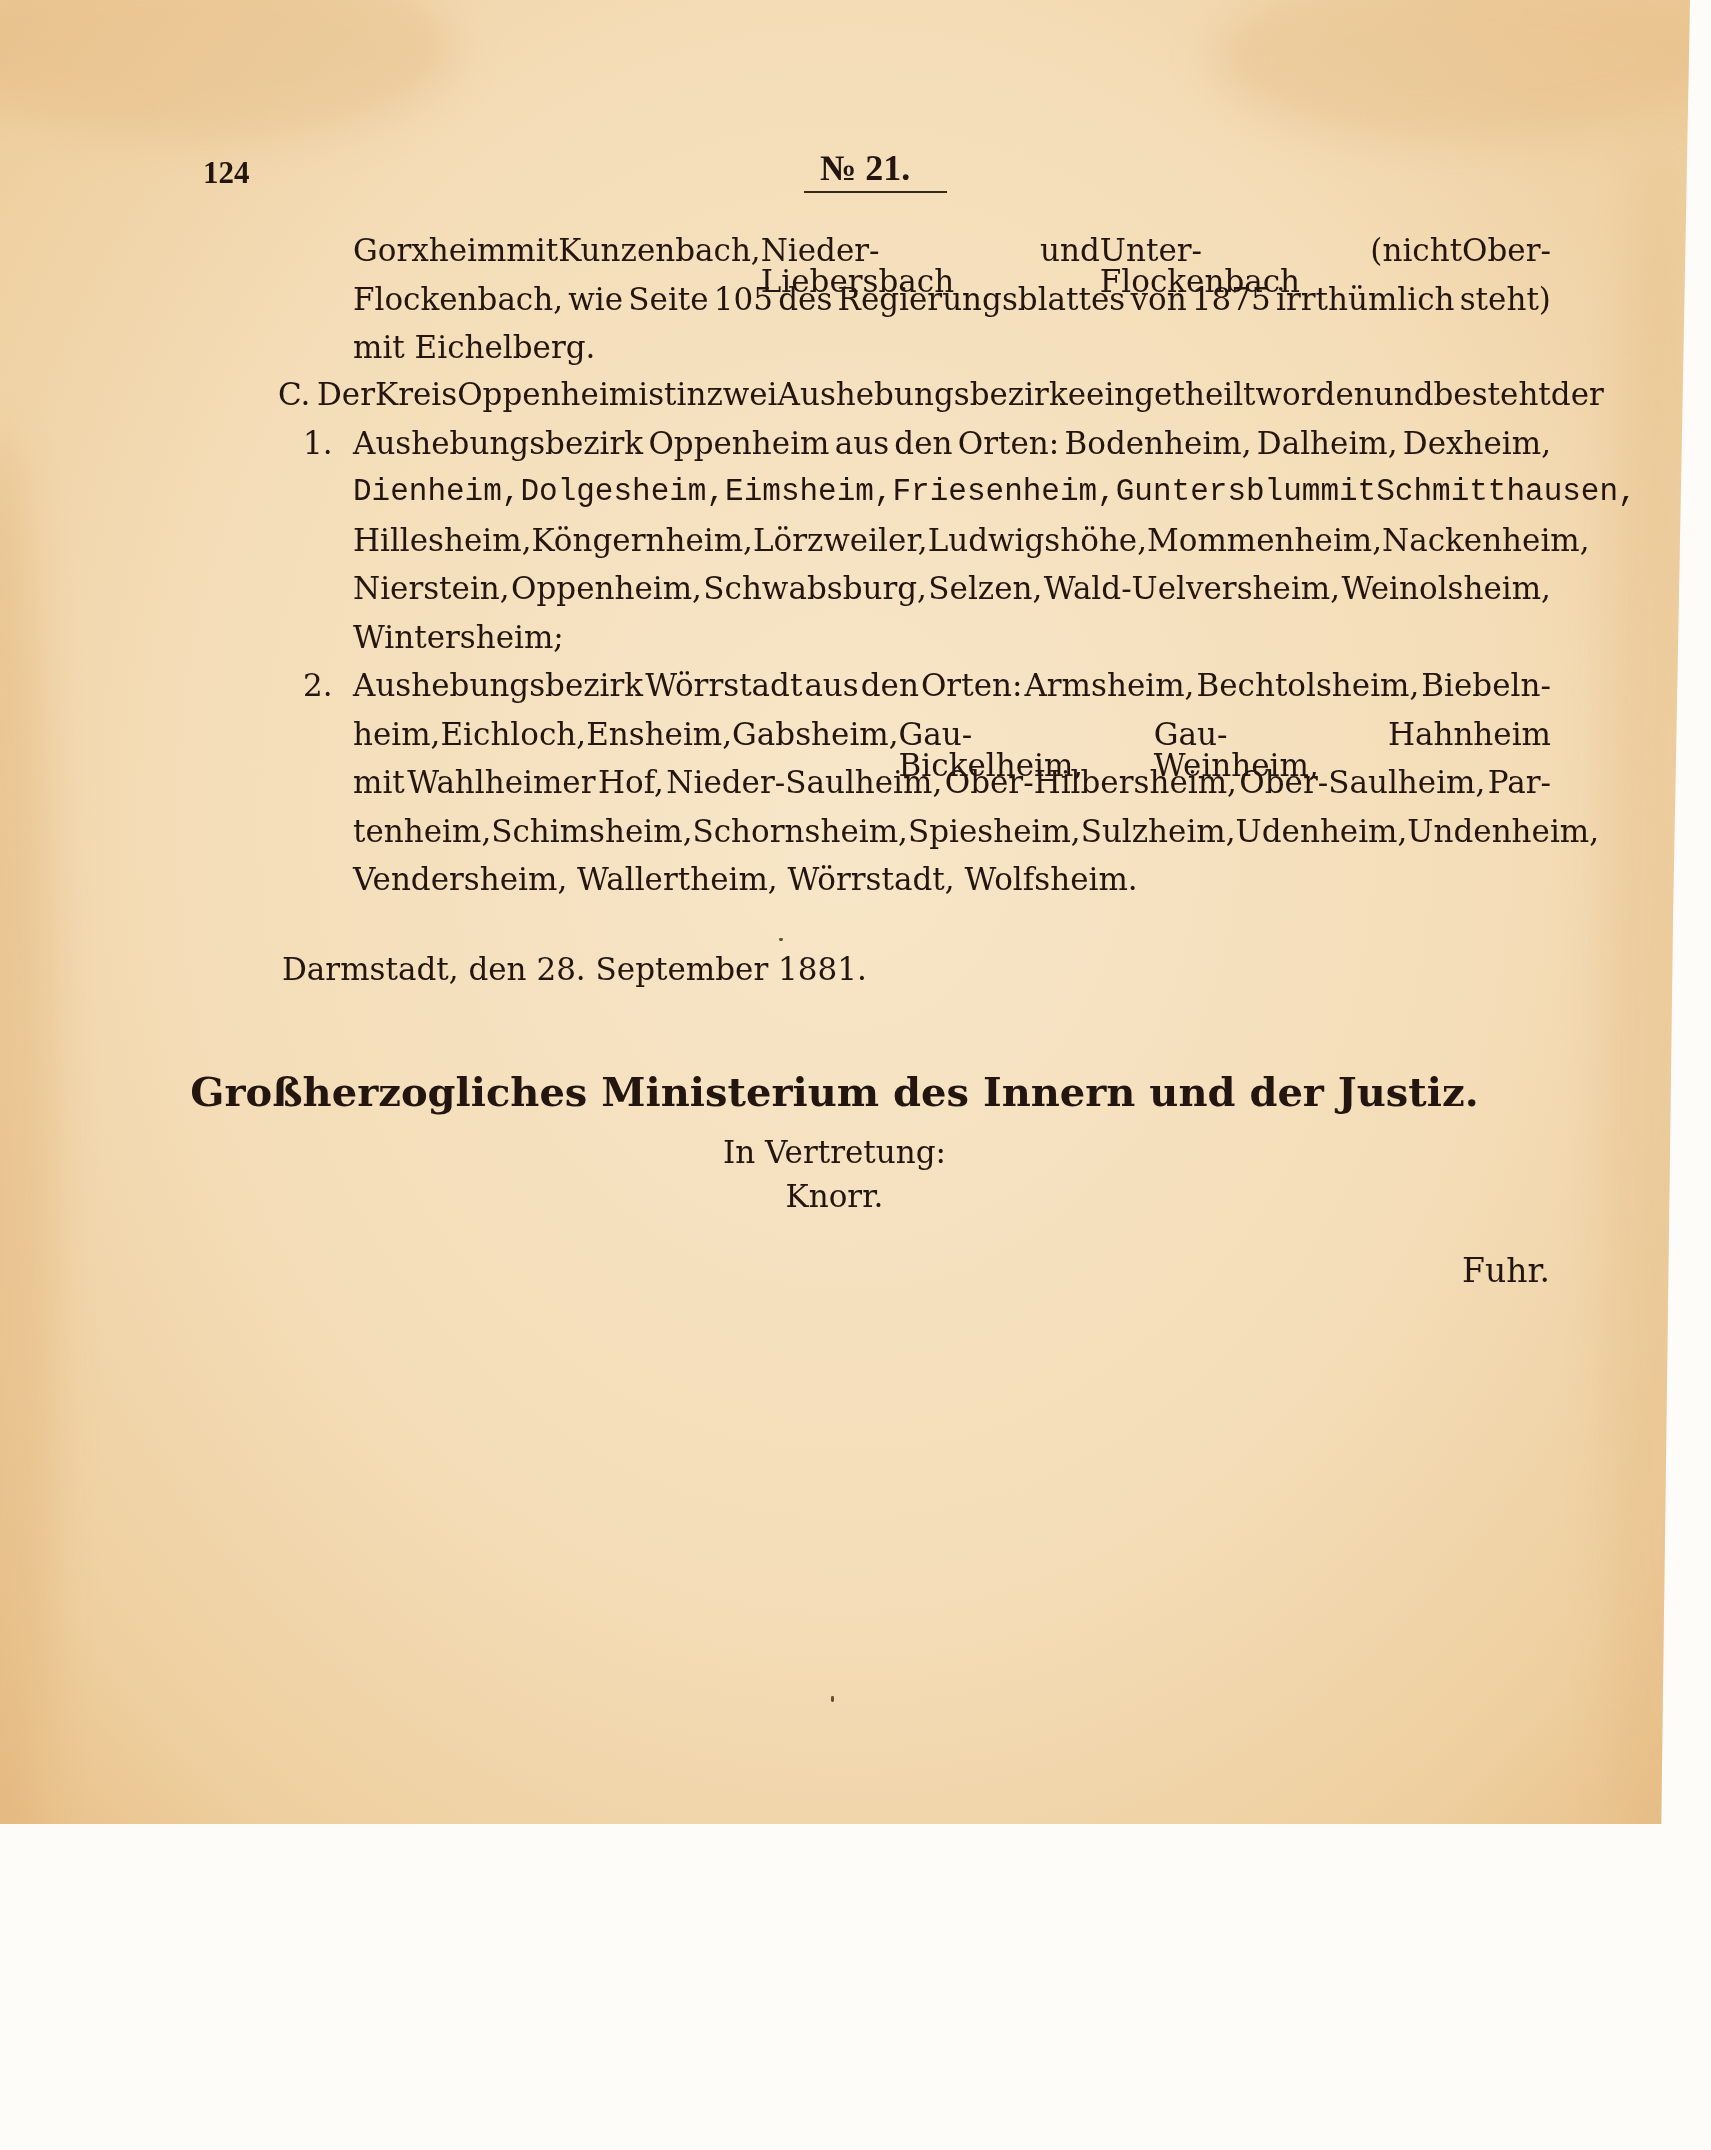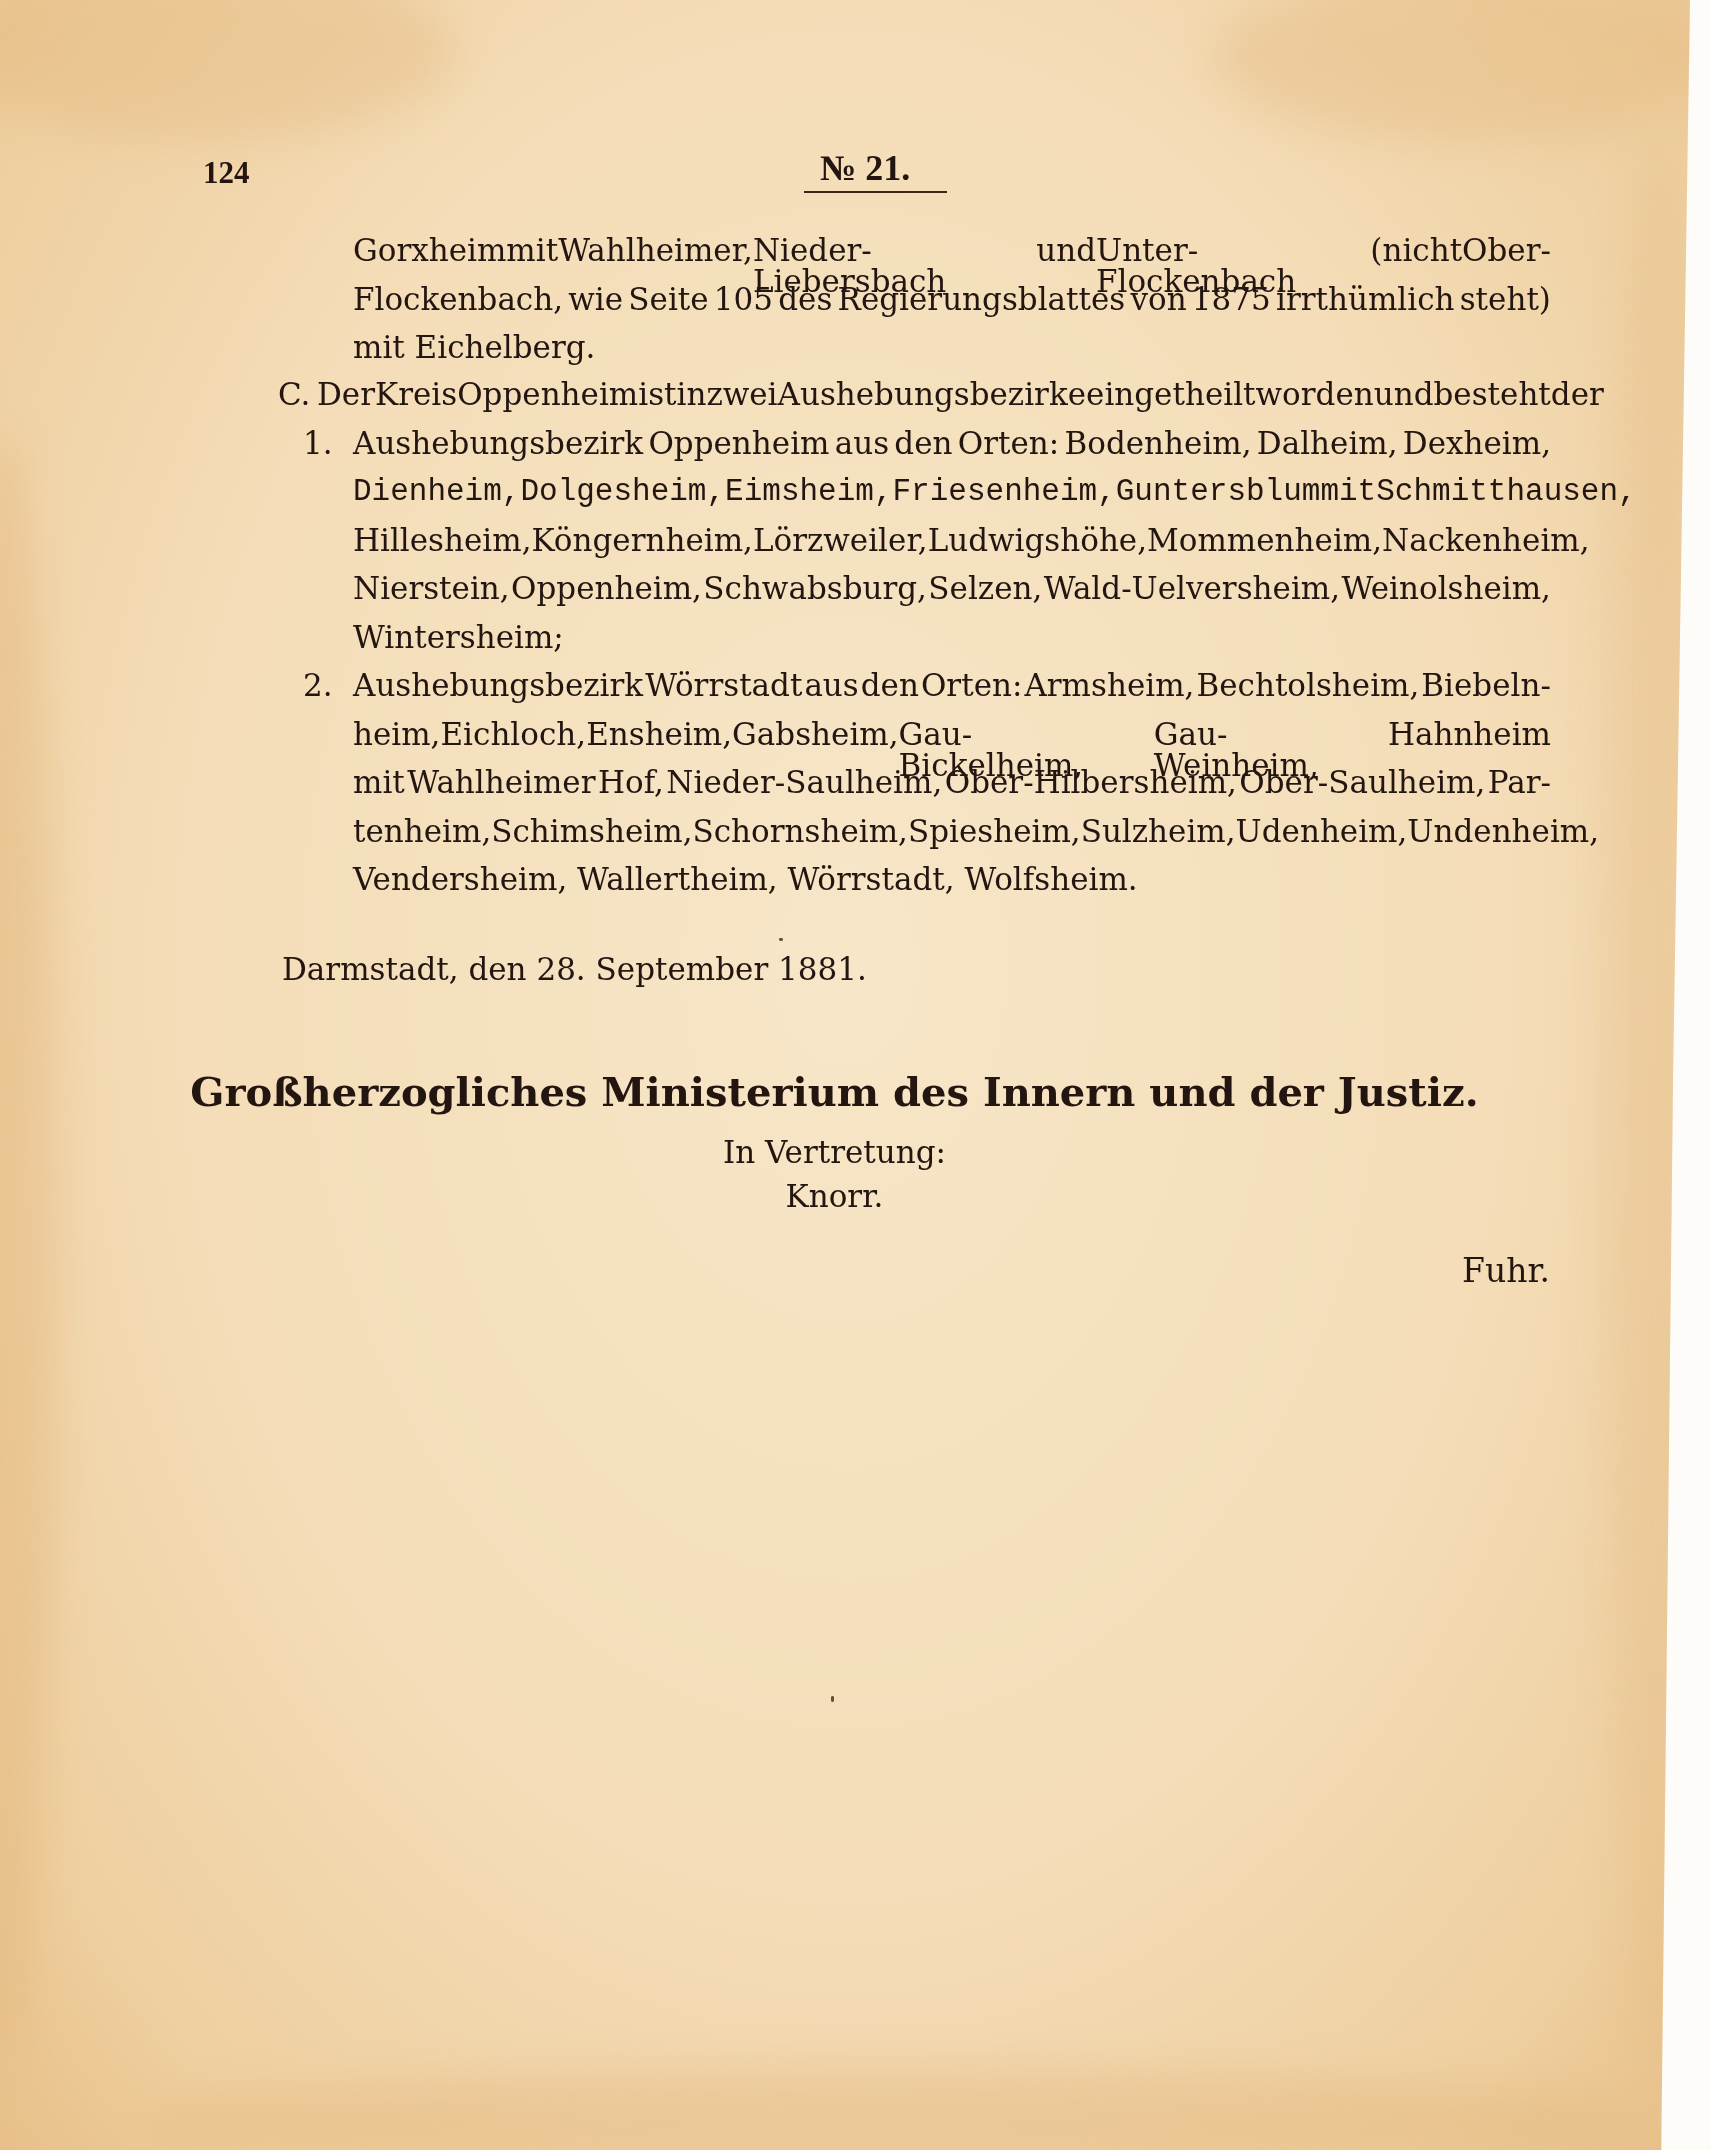--- a/index.html
+++ b/index.html
@@ -3,21 +3,21 @@
   <meta charset="utf-8">
   <style>
     html, body { margin: 0; padding: 0; }
     body {
       width: 1711px; height: 2151px; position: relative; overflow: hidden;
       background: #fdfcf8;
       font-family: "DejaVu Serif", "Liberation Serif", serif;
       color: #231611;
     }
     .page {
-      position: absolute; left: 0; top: 0; width: 1690px; height: 2150px;
+      position: absolute; left: 0; top: 0; width: 1690px; height: 1824px;
       background:
         radial-gradient(ellipse at 50% 45%, #f7e6c8 0%, #f4ddb8 55%, #eecf9f 85%, #e8bf88 100%);
       clip-path: polygon(0 0, 100% 0, 99% 50%, 98.3% 100%, 0 100%);
     }
     .stain {
       position: absolute; border-radius: 50%; filter: blur(21.4px); opacity: .35;
       background: #e2b47a;
     }
     .txt { position: absolute; white-space: nowrap; font-size: 33px; line-height: 1; }
     .pagenum { left: 203px; top: 157px; font-weight: bold; font-size: 31px; font-family: "Liberation Serif", serif; }
@@ -42,21 +42,21 @@
   <div class="stain" style="left:143px;top:2068px;width:1497px;height:114px;opacity:.4;"></div>
   <div class="stain" style="left:1604px;top:143px;width:107px;height:1925px;opacity:.3;"></div>
 
   <div class="txt pagenum">124</div>
   <div class="txt issue">№ 21.</div>
   <div class="issue-rule"></div>
 
   <div class="line" style="top:235px;">
       <span>Gorxheim</span>
       <span>mit</span>
-      <span>Wahlheimer,</span>
+      <span>Kunzenbach,</span>
       <span>Nieder-Liebersbach</span>
       <span>und</span>
       <span>Unter-Flockenbach</span>
       <span>(nicht</span>
       <span>Ober-</span>
     </div>
   <div class="line" style="top:284px;">
       <span>Flockenbach,</span>
       <span>wie</span>
       <span>Seite</span>

